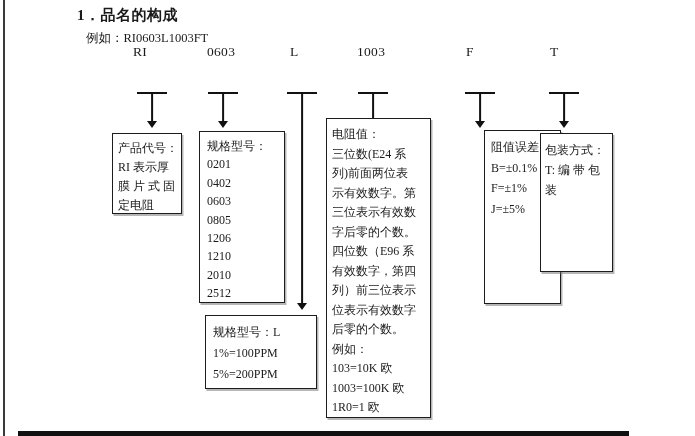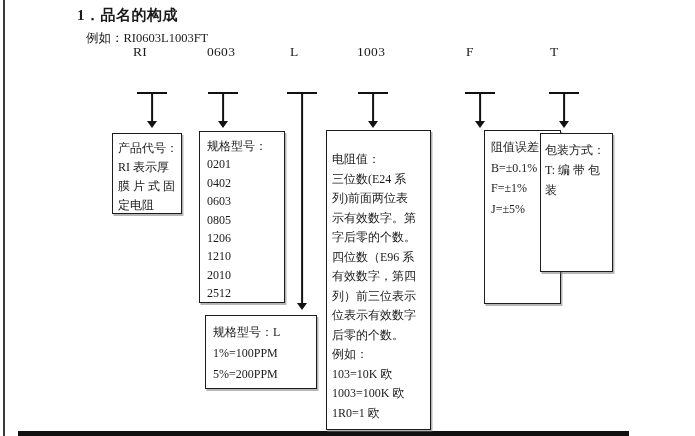--- a/index.html
+++ b/index.html
@@ -19,21 +19,21 @@
          border-left:5px solid transparent;border-right:5px solid transparent;border-top:7px solid #111;}
   .box{
     position:absolute;box-sizing:border-box;border:1.5px solid #1c1c1c;background:#fff;
     box-shadow:1.5px 2px 0 rgba(110,110,110,.5);
     padding:5px 3px 0 5px;font-size:12px;line-height:19px;
   }
   .box .bl,.box .bh{white-space:nowrap;}
   .b-product{left:112px;top:133px;width:70px;height:81px;}
   .b-spec{left:199px;top:131px;width:86px;height:172px;line-height:18.4px;padding-left:7px;}
   .b-temp{left:205px;top:315px;width:112px;height:74px;line-height:21px;padding-top:6px;padding-left:7px;}
-  .b-res{left:326px;top:130px;width:105px;height:300px;line-height:19.5px;padding-top:19px;}
+  .b-res{left:326px;top:118px;width:105px;height:300px;line-height:19.5px;padding-top:6px;}
   .b-tol{left:448px;top:130px;width:77px;height:174px;line-height:20.5px;padding-top:6px;padding-left:6px;margin-left:36px;}
   .b-pack{left:540px;top:133px;width:73px;height:139px;line-height:20px;padding-top:6px;padding-left:4px;}
 </style>
 </head>
 <body>
 
 <div class="page">
   <div class="left-rule"></div>
   <div class="bottom-rule"></div>
 
@@ -108,20 +108,21 @@
         <div class="bl">5%=200PPM</div>
       </div>
   </div>
 
   <div class="box b-res">
     <div class="bh">电阻值：</div>
     <div>
         <div class="bl">三位数(E24 系</div>
         <div class="bl">列)前面两位表</div>
         <div class="bl">示有效数字。第</div>
+        <div class="bl">三位表示有效数</div>
         <div class="bl">字后零的个数。</div>
         <div class="bl">四位数（E96 系</div>
         <div class="bl">有效数字，第四</div>
         <div class="bl">列）前三位表示</div>
         <div class="bl">位表示有效数字</div>
         <div class="bl">后零的个数。</div>
         <div class="bl">例如：</div>
         <div class="bl">103=10K 欧</div>
         <div class="bl">1003=100K 欧</div>
         <div class="bl">1R0=1 欧</div>

